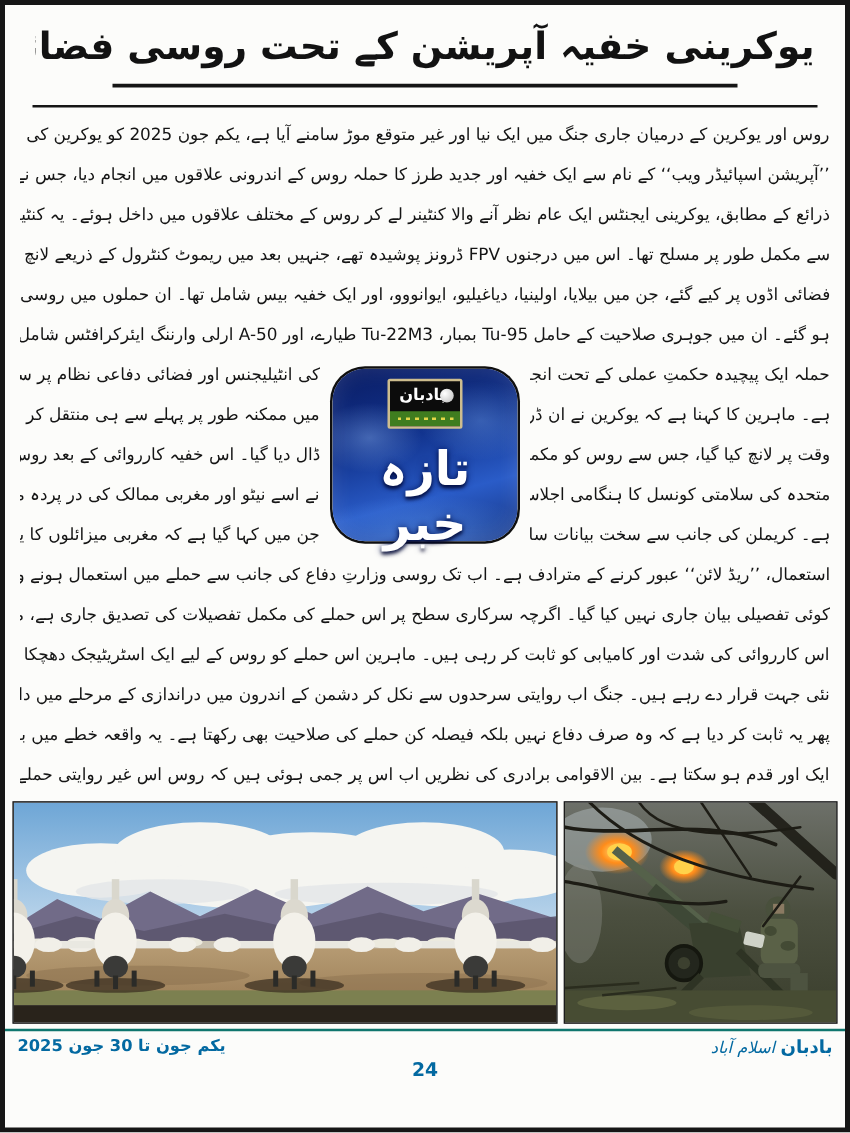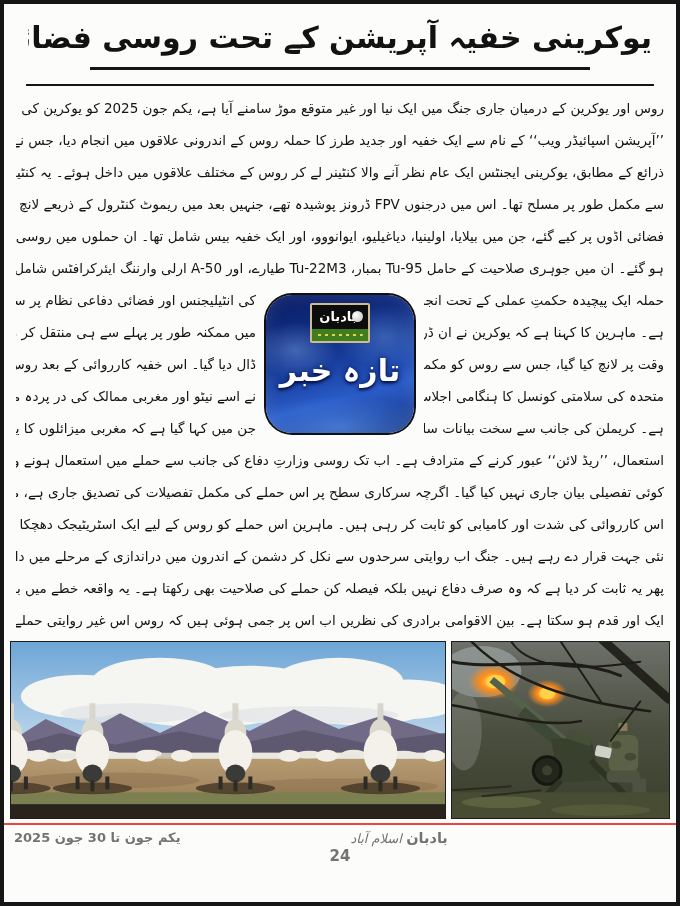--- a/index.html
+++ b/index.html
@@ -62,41 +62,41 @@
     width: 11px; height: 11px; border-radius: 50%;
     background: radial-gradient(circle at 35% 35%, #ffffff, #cfcfcf 70%, #9a9a9a);
   }
   .brand-strip {
     height: 12px; background: #3f7d1f;
     background-image: repeating-linear-gradient(90deg, rgba(255,230,80,.85) 0 3px, rgba(255,230,80,0) 3px 7px);
     background-size: 80% 2px; background-repeat: no-repeat; background-position: center 5px;
   }
   .logo-title {
     position: absolute; left: 0; right: 0; top: 58px;
-    color: #ffffff; font-weight: 700; font-size: 30px;
+    color: #ffffff; font-weight: 700; font-size: 38px;
     text-shadow: 0 0 6px rgba(0,20,90,.9), 0 2px 3px rgba(0,0,30,.8);
     letter-spacing: 1px;
   }
 
   
   .photos { display: flex; gap: 5px; margin: 5px 6px 0; height: 178px; direction: ltr; }
   .photo { border: 1px solid #1d1d1d; background: #888; overflow: hidden; }
   .photo svg { display: block; width: 100%; height: 100%; }
   .photo-left { flex: 1 1 auto; }
   .photo-right { flex: 0 0 219px; }
 
   
   .footer {
-    margin-top: 4px; border-top: 2px solid #ef4444;
+    margin-top: 4px; border-top: 2px solid #0f766e;
     height: 27px; display: flex; align-items: center;
-    padding: 0 10px; direction: ltr; color: #737373;
+    padding: 0 10px; direction: ltr; color: #0369a1;
   }
   .f-left { flex: 1; text-align: left; font-size: 13px; font-weight: 700; direction: rtl; }
   .f-center { flex: 0 0 auto; font-size: 15px; font-weight: 700; margin-top: 36px; }
-  .f-right { flex: 1; text-align: left; font-size: 13.5px; direction: rtl; }
+  .f-right { flex: 1; text-align: right; font-size: 13.5px; direction: rtl; }
   .pub-name { font-weight: 700; font-size: 14.5px; }
   .pub-city { font-style: italic; font-size: 13px; }
 </style>
 </head>
 <body>
 
 <div class="page">
 
   <header class="headline">
     <div class="hl">یوکرینی خفیہ آپریشن کے تحت روسی فضائی</div>

